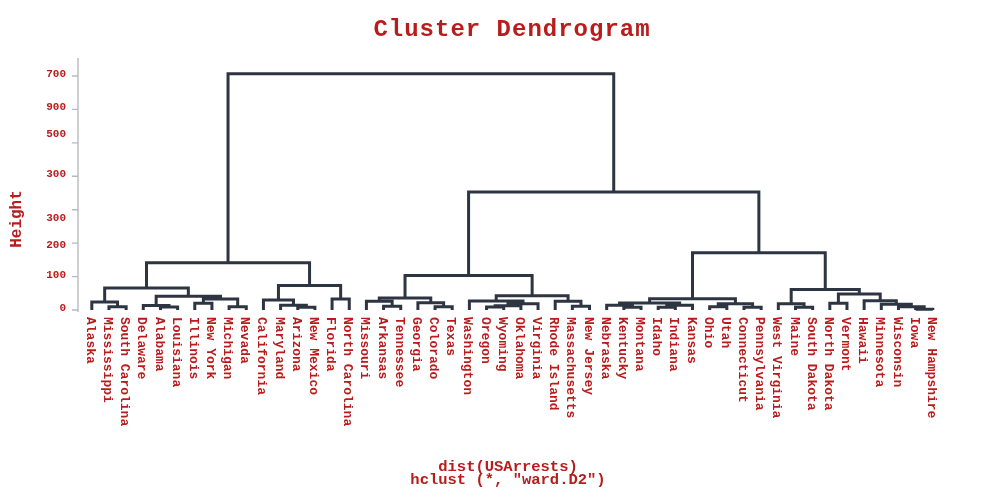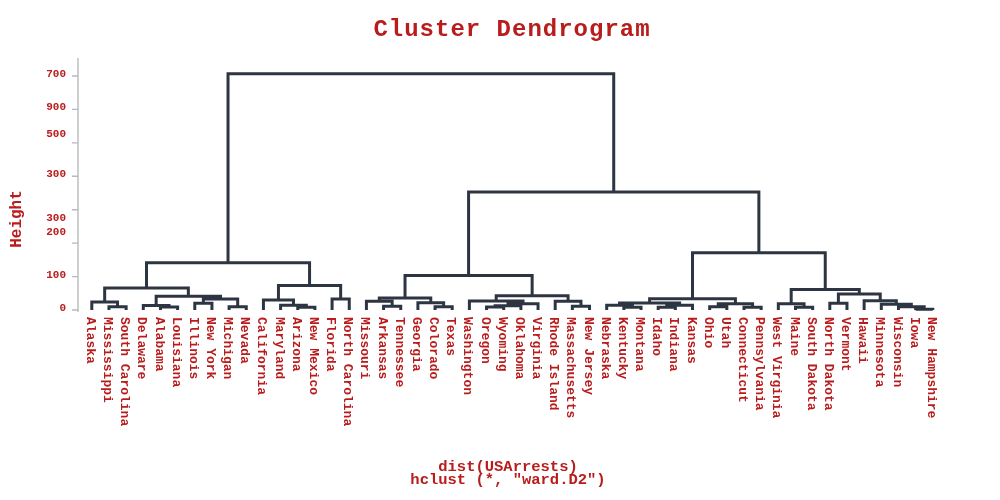--- a/index.html
+++ b/index.html
@@ -23,21 +23,21 @@
 <div id="page">
   <svg id="tree-svg" width="1000" height="500">
       <path d="M78 58 V312 M72 310.0 H78 M72 276.6 H78 M72 243.1 H78 M72 209.7 H78 M72 176.3 H78 M72 142.9 H78 M72 109.4 H78 M72 76.0 H78" stroke="#b9bac1" stroke-width="1.4" fill="none"></path>
       <path d="M108.96 310.00 V306.66 H126.13 V310.00 M91.80 310.00 V301.98 H117.54 V306.66 M160.45 310.00 V306.99 H177.62 V310.00 M143.29 310.00 V305.49 H169.03 V306.99 M194.78 310.00 V303.31 H211.94 V310.00 M229.10 310.00 V306.66 H246.27 V310.00 M203.36 303.31 V298.97 H237.69 V306.66 M156.16 305.49 V296.29 H220.52 V298.97 M104.67 301.98 V287.94 H188.34 V296.29 M297.76 310.00 V307.33 H314.92 V310.00 M280.59 310.00 V305.32 H306.34 V307.33 M263.43 310.00 V299.97 H293.47 V305.32 M332.08 310.00 V298.97 H349.25 V310.00 M278.45 299.97 V285.60 H340.66 V298.97 M146.51 287.94 V262.87 H309.56 V285.60 M383.57 310.00 V306.32 H400.73 V310.00 M366.41 310.00 V301.31 H392.15 V306.32 M435.06 310.00 V306.66 H452.22 V310.00 M417.90 310.00 V302.65 H443.64 V306.66 M379.28 301.31 V297.97 H430.77 V302.65 M486.55 310.00 V306.99 H503.71 V310.00 M495.13 306.99 V305.65 H520.88 V310.00 M508.00 305.65 V303.65 H538.04 V310.00 M469.39 310.00 V300.97 H523.02 V303.65 M572.36 310.00 V306.32 H589.53 V310.00 M555.20 310.00 V301.31 H580.95 V306.32 M496.20 300.97 V295.63 H568.07 V301.31 M405.02 297.97 V275.57 H532.14 V295.63 M623.85 310.00 V307.33 H641.02 V310.00 M606.69 310.00 V305.32 H632.43 V307.33 M658.18 310.00 V307.33 H675.34 V310.00 M666.76 307.33 V305.32 H692.50 V310.00 M619.56 305.32 V302.98 H679.63 V305.32 M709.67 310.00 V306.66 H726.83 V310.00 M743.99 310.00 V307.33 H761.16 V310.00 M718.25 306.66 V303.65 H752.58 V307.33 M649.60 302.98 V298.63 H735.41 V303.65 M795.48 310.00 V307.33 H812.65 V310.00 M778.32 310.00 V303.65 H804.06 V307.33 M829.81 310.00 V303.31 H846.97 V310.00 M915.62 310.00 V309.23 H932.79 V310.00 M898.46 310.00 V306.66 H924.21 V309.23 M881.30 310.00 V304.32 H911.33 V306.66 M864.13 310.00 V300.64 H896.32 V304.32 M838.39 303.31 V293.95 H880.23 V300.64 M791.19 303.65 V289.61 H859.31 V293.95 M692.50 298.63 V252.84 H825.25 V289.61 M468.58 275.57 V192.00 H758.88 V252.84 M228.03 262.87 V73.66 H613.73 V192.00" stroke="#2e3542" stroke-width="3" fill="none" stroke-linejoin="miter"></path>
     </svg>
   <div id="chart-title" class="abs">Cluster Dendrogram</div>
   <div id="y-axis-title" class="abs">Height</div>
   <div id="ticks-layer">
       <div class="abs ytick" style="top: 302px;">0</div>
       <div class="abs ytick" style="top: 268.6px;">100</div>
-      <div class="abs ytick" style="top: 226px;">200</div>
+      <div class="abs ytick" style="top: 239px;">200</div>
       <div class="abs ytick" style="top: 212px;">300</div>
       <div class="abs ytick" style="top: 168.3px;">300</div>
       <div class="abs ytick" style="top: 128px;">500</div>
       <div class="abs ytick" style="top: 101.4px;">900</div>
       <div class="abs ytick" style="top: 68px;">700</div>
     </div>
   <div id="leaves-layer">
       <div class="abs leaf" style="left: 96.8px;">Alaska</div>
       <div class="abs leaf" style="left: 114px;">Mississippi</div>
       <div class="abs leaf" style="left: 131.1px;">South Carolina</div>

